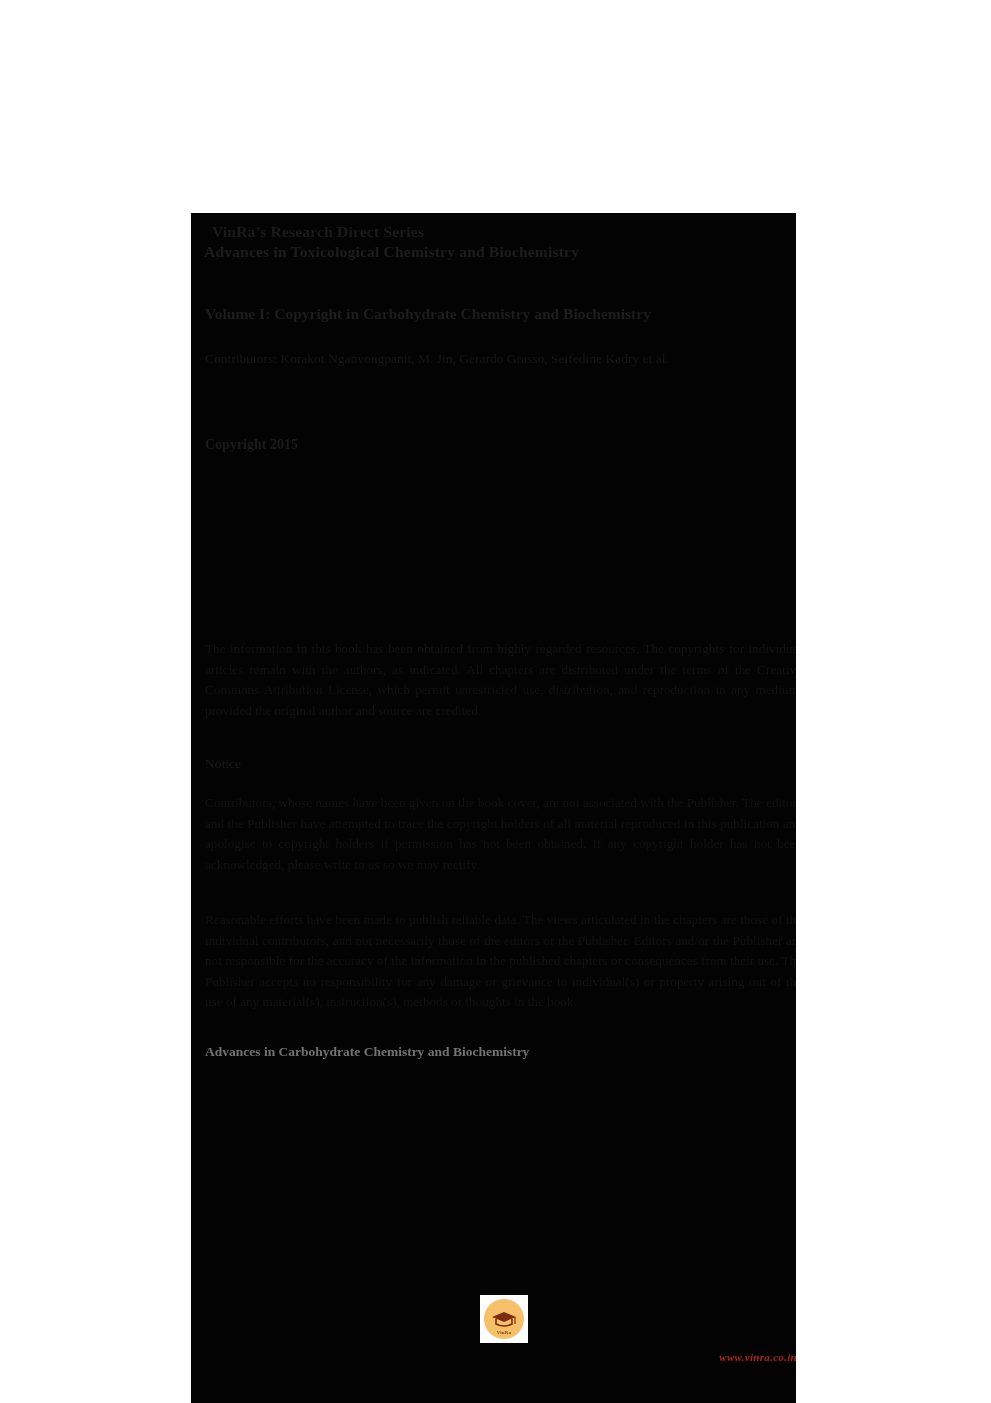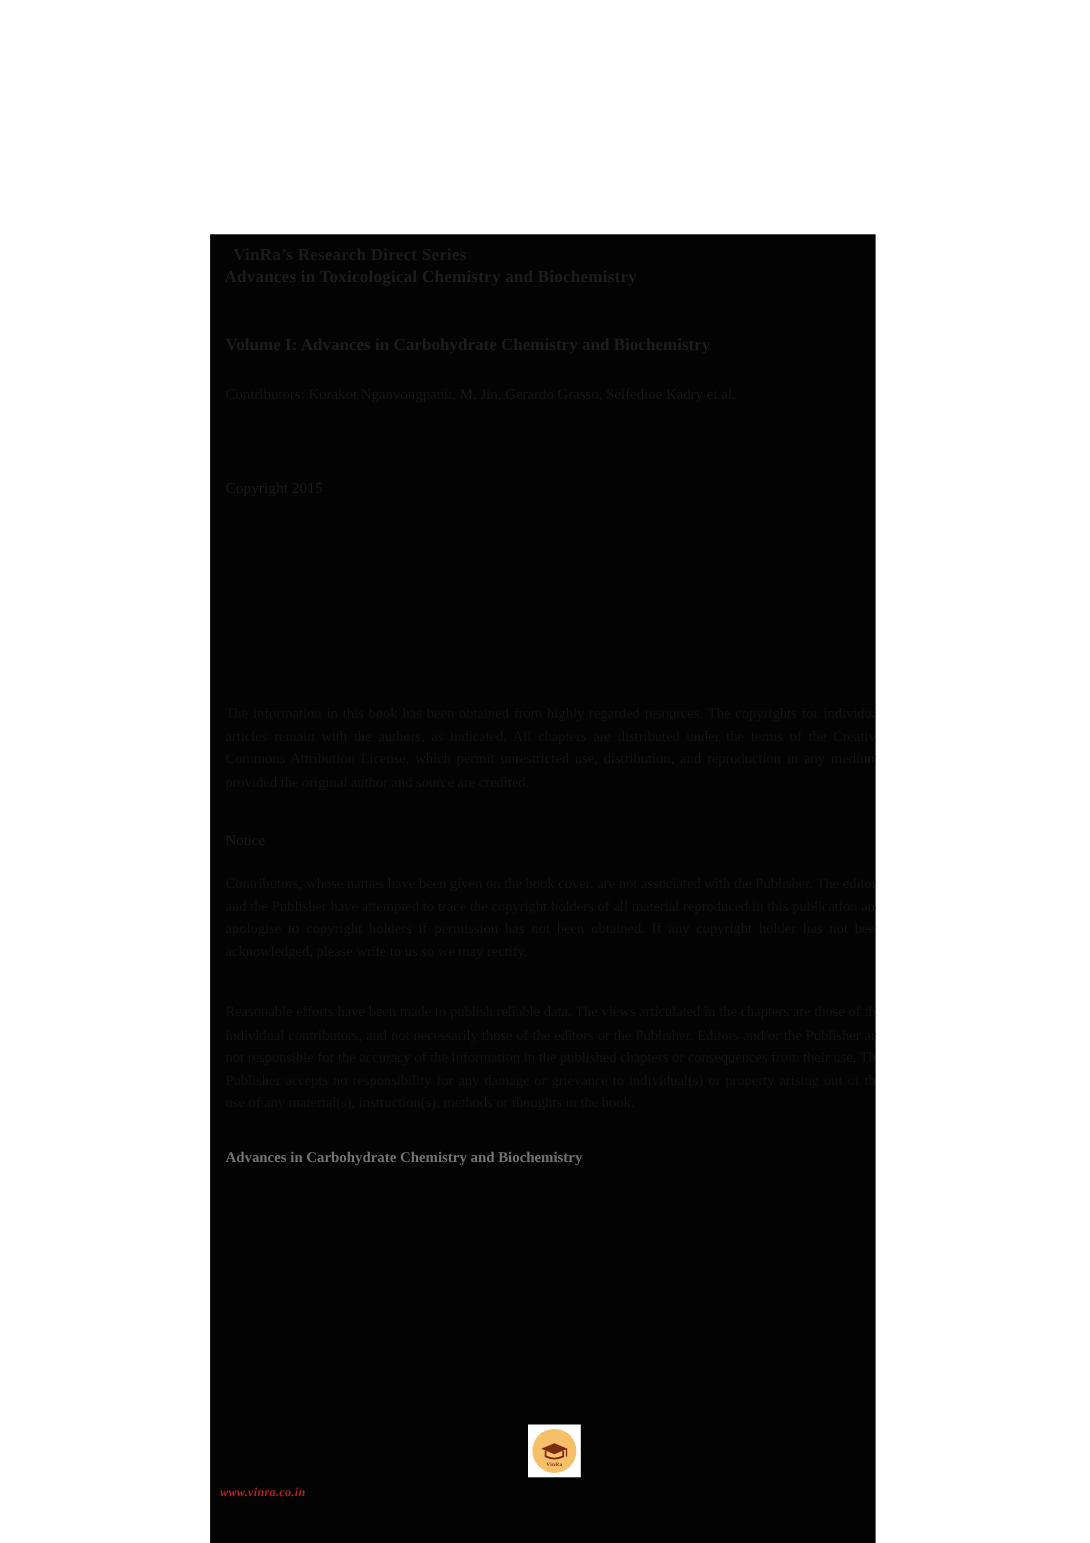--- a/index.html
+++ b/index.html
@@ -72,21 +72,21 @@
     top: 138px;
     font-size: 13.5px;
     color: #171717;
     white-space: nowrap;
   }
 
   .copyright {
     position: absolute;
     left: 5px;
     top: 224px;
-    font-weight: normal;
+    font-weight: bold;
     font-size: 14px;
     color: #1b1b1b;
     white-space: nowrap;
   }
 
   .body-block {
     position: absolute;
     left: 5px;
     width: 597px;
     font-size: 13.2px;
@@ -147,39 +147,39 @@
     font-size: 5px;
     font-weight: bold;
     color: #8a3a16;
     letter-spacing: 0.2px;
   }
   .site-url {
     position: absolute;
     left: 0;
     right: 0;
     top: 1138px;
-    text-align: left;
+    text-align: right;
     font-size: 11px;
     font-weight: bold;
     font-style: italic;
     color: #b02318;
     letter-spacing: 0.3px;
   }
 </style>
 </head>
 <body>
 
 <div class="page-scan">
   <div class="inner">
 
     <div class="series-line-1">VinRa’s Research Direct Series</div>
 
     <div class="series-line-2">Advances in Toxicological Chemistry and Biochemistry</div>
 
-    <div class="volume-title">Volume I: Advances in Carbohydrate Chemistry and Biochemistry</div>
+    <div class="volume-title">Volume I: Copyright in Carbohydrate Chemistry and Biochemistry</div>
 
     <div class="contributors">Contributors: Korakot Nganvongpanit, M. Jin, Gerardo Grasso, Seifedine Kadry et al.</div>
 
     <div class="copyright">Copyright 2015</div>
 
     <div class="body-block para-info">The information in this book has been obtained from highly regarded resources. The copyrights for individual articles remain with the authors, as indicated. All chapters are distributed under the terms of the Creative Commons Attribution License, which permit unrestricted use, distribution, and reproduction in any medium, provided the original author and source are credited.</div>
 
     <div class="notice-head">Notice</div>
 
     <div class="body-block para-notice">Contributors, whose names have been given on the book cover, are not associated with the Publisher. The editors and the Publisher have attempted to trace the copyright holders of all material reproduced in this publication and apologise to copyright holders if permission has not been obtained. If any copyright holder has not been acknowledged, please write to us so we may rectify.</div>

